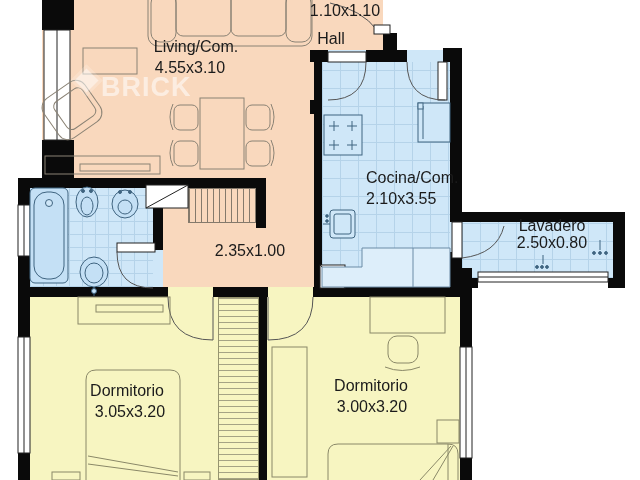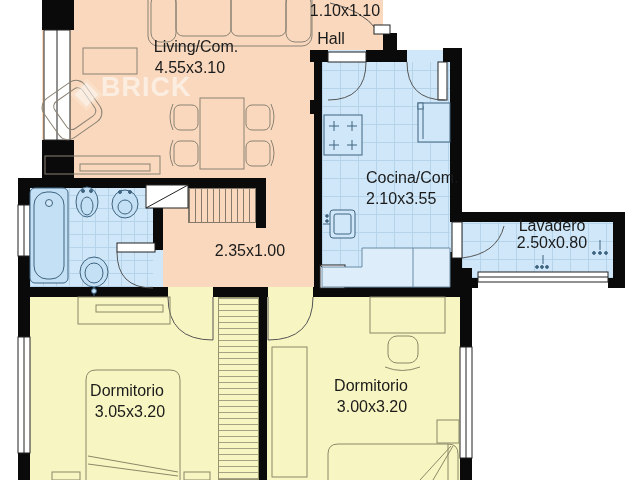--- a/index.html
+++ b/index.html
@@ -13,21 +13,21 @@
     background-image:repeating-linear-gradient(0deg,#b5d3e9 0 1px,transparent 1px 13px),
                      repeating-linear-gradient(90deg,#b5d3e9 0 1px,transparent 1px 13px);}
   .stairs{background-color:#f9d8bd;
     background-image:repeating-linear-gradient(90deg,#857a6c 0 1px,transparent 1px 6px);
     border:1px solid #857a6c;box-sizing:border-box;}
   .hatch-wardrobe{
     background-image:repeating-linear-gradient(0deg,#a5a384 0 1px,transparent 1px 6px);
     border:1px solid #96946f;box-sizing:border-box;}
   svg{position:absolute;left:0;top:0;}
   text{font-family:"Liberation Sans",sans-serif;fill:#1b1b1b;font-size:16px;}
-  #watermark{position:absolute;left:78px;top:72px;display:flex;align-items:flex-end;
+  #watermark{position:absolute;left:78px;top:72px;display:flex;align-items:flex-start;
              gap:6px;opacity:0.55;pointer-events:none;}
   #watermark .diamond{width:17px;height:17px;background:#fff;transform:rotate(45deg);
              box-shadow:0 0 0 3px rgba(255,255,255,.35);}
   #watermark .brand{color:#fff;font-weight:bold;font-size:27px;letter-spacing:1px;}
 </style>
 </head>
 <body>
 
 <div id="plan">
 

